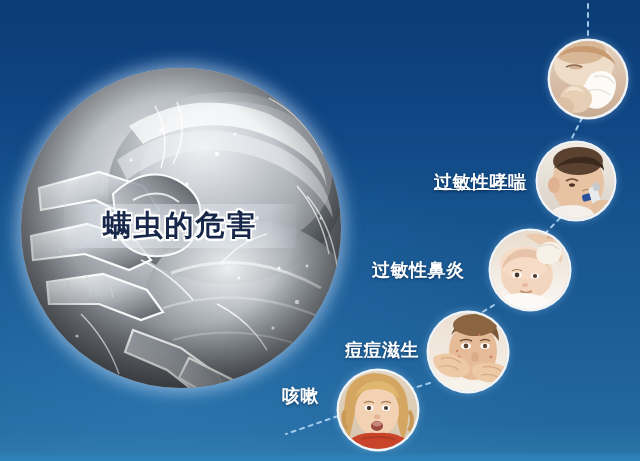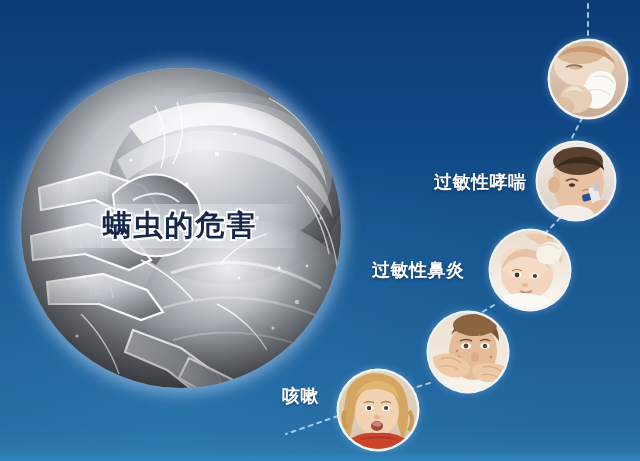--- a/index.html
+++ b/index.html
@@ -274,21 +274,21 @@
       <path d="M28 38 Q34 34 40 38" stroke="#6d4c33" stroke-width="1.6" fill="none"></path>
       <ellipse cx="34" cy="42" rx="3" ry="1.8" fill="#4b3323"></ellipse>
       <path d="M44 48 Q52 44 56 50" stroke="#b98a68" stroke-width="1.3" fill="none"></path>
       <rect x="44" y="50" width="16" height="7" rx="2" fill="#2a4f9a" transform="rotate(-16 52 53)"></rect>
       <rect x="52" y="44" width="9" height="16" rx="2.5" fill="#e8eaec" transform="rotate(-16 56 52)"></rect>
       <rect x="55" y="40" width="7" height="8" rx="2" fill="#c5c9cd" transform="rotate(-16 58 44)"></rect>
       <path d="M58 58 Q70 54 76 62 L76 76 L50 76 Q50 64 58 58 Z" fill="#e3bf9f"></path>
       <ellipse cx="34" cy="72" rx="22" ry="10" fill="#f4efe8"></ellipse>
     </svg>
   </div>
-  <div class="sym-label" style="left:434px; top:170px;">过敏性哮喘</div>
+  <div class="sym-label" style="left:434px; top:170px;text-decoration:underline;">过敏性哮喘</div>
 
   <div class="sym-circle" style="left:491px; top:231px; width:78px; height:78px;">
     <svg width="78" height="78" viewBox="0 0 78 78">
       <defs>
         <linearGradient id="s3bg" x1="0" y1="0" x2="0" y2="1">
           <stop offset="0%" stop-color="#e8dccd"></stop>
             <stop offset="100%" stop-color="#fbf8f4"></stop>
         </linearGradient>
       </defs>
       <rect width="78" height="78" fill="url(#s3bg)"></rect>
@@ -340,20 +340,21 @@
       </g>
       <path d="M4 44 Q18 36 34 46 Q44 52 40 60 Q30 68 16 62 Q4 56 4 44 Z" fill="#eec9a6"></path>
       <path d="M12 46 Q22 42 32 50" stroke="#d9ac87" stroke-width="1.4" fill="none"></path>
       <path d="M10 54 Q20 50 30 57" stroke="#d9ac87" stroke-width="1.3" fill="none"></path>
       <path d="M46 52 Q62 46 76 54 Q78 62 70 68 Q56 72 46 64 Q40 58 46 52 Z" fill="#eec9a6"></path>
       <path d="M54 54 Q64 52 72 58" stroke="#d9ac87" stroke-width="1.3" fill="none"></path>
       <path d="M52 62 Q62 60 70 65" stroke="#d9ac87" stroke-width="1.2" fill="none"></path>
       <path d="M8 70 Q34 62 64 72 L64 78 L8 78 Z" fill="#f7f2ea"></path>
     </svg>
   </div>
+  <div class="sym-label" style="left:345px; top:338px;">痘痘滋生</div>
 
   <div class="sym-circle" style="left:339px; top:371px; width:78px; height:78px;">
     <svg width="78" height="78" viewBox="0 0 78 78">
       <defs>
         <linearGradient id="s5bg" x1="0" y1="0" x2="0" y2="1">
           <stop offset="0%" stop-color="#e3d5c0"></stop>
             <stop offset="100%" stop-color="#d6c4ad"></stop>
         </linearGradient>
       </defs>
       <rect width="78" height="78" fill="url(#s5bg)"></rect>

